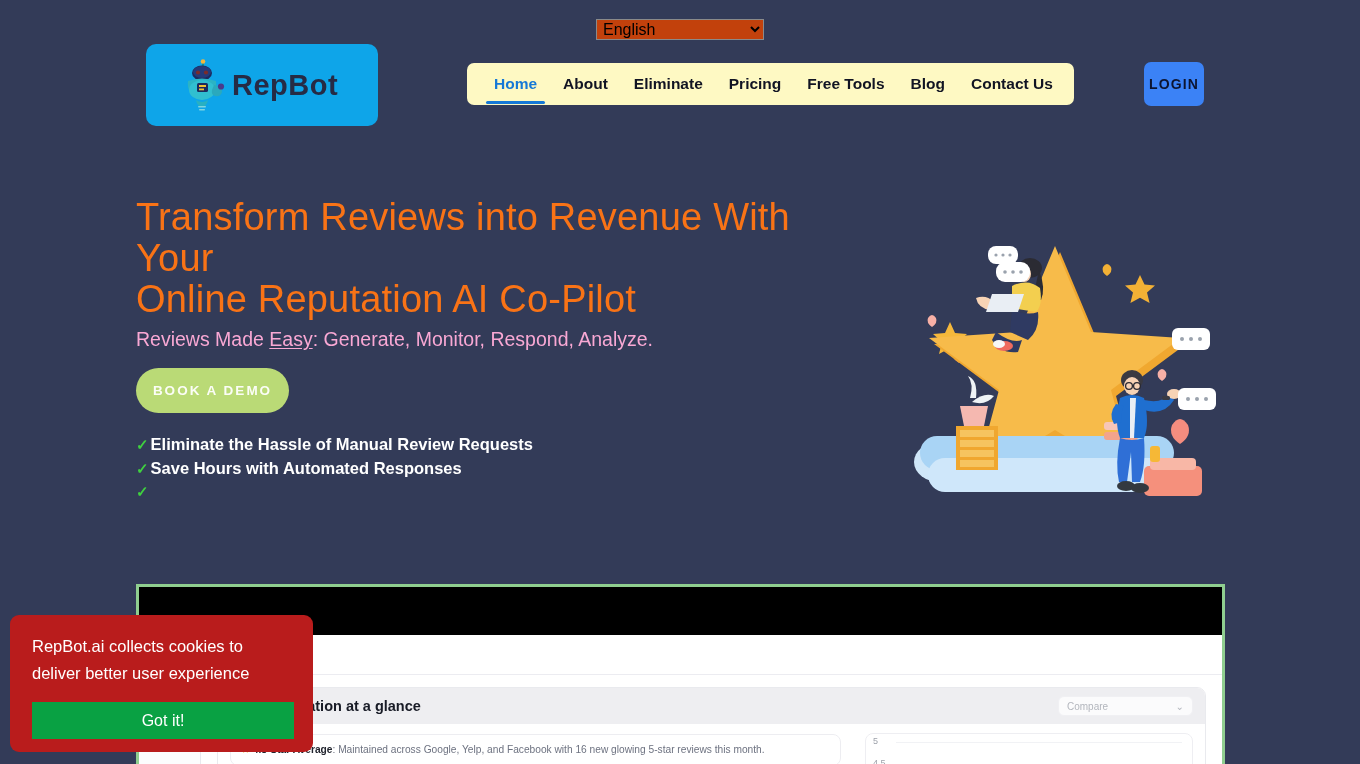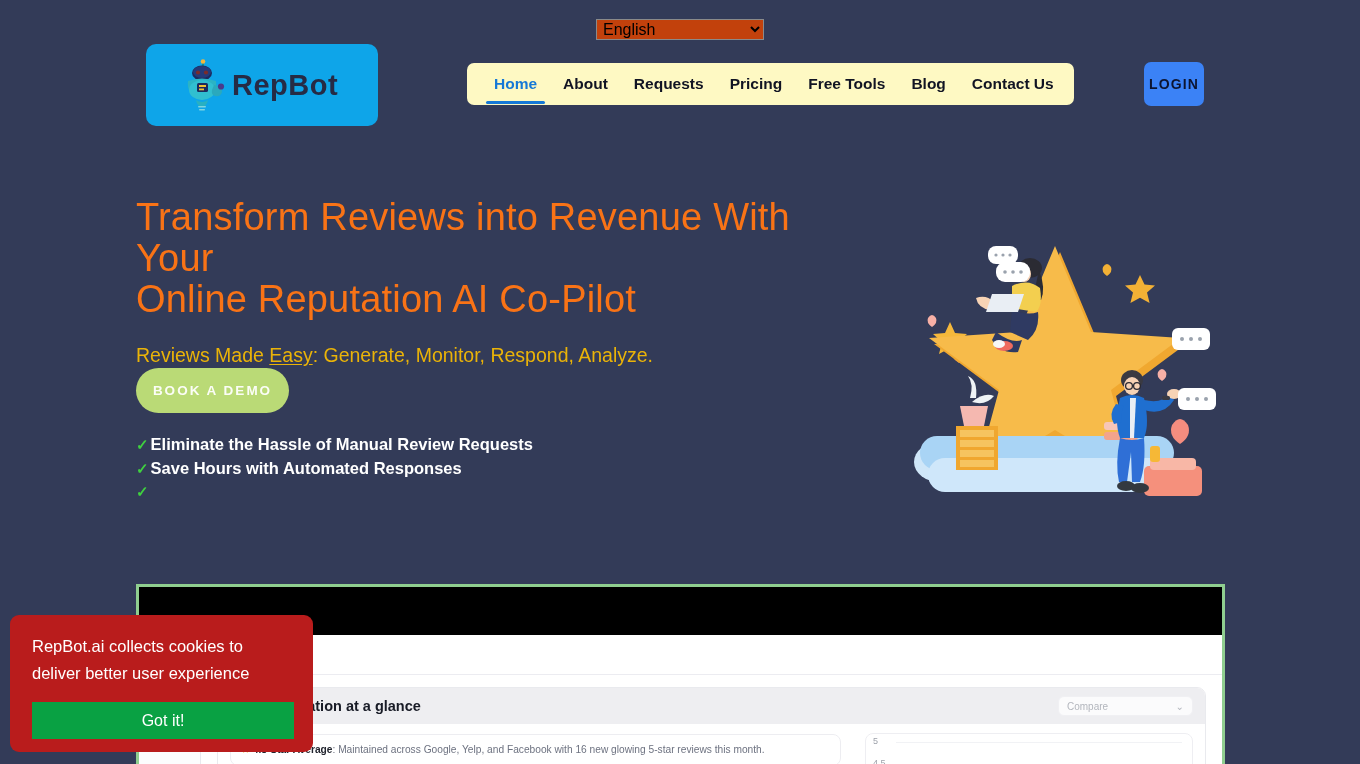--- a/index.html
+++ b/index.html
@@ -73,22 +73,22 @@
     letter-spacing: 1.1px; cursor: pointer;
   }
 
   
   .hero-text { position: absolute; left: 136px; top: 197px; width: 700px; }
   .hero-h1 {
     font-size: 38px; font-weight: 400; line-height: 1.08;
     color: #f97316; letter-spacing: 0.2px;
   }
   .hero-sub {
-    margin-top: 24px;
-    font-size: 19.5px; color: #eab308; font-weight: 400;
+    margin-top: 8px;
+    font-size: 19.5px; color: #f9a8d4; font-weight: 400;
   }
   .hero-sub u { text-decoration: underline; text-underline-offset: 2px; }
 
   .demo-btn {
     position: absolute; left: 136px; top: 368px;
     width: 153px; height: 45px;
     background: #bada76; border: none; border-radius: 24px;
     color: #fbfdf6; font-size: 13.5px; font-weight: bold;
     letter-spacing: 2px; cursor: pointer;
   }
@@ -227,21 +227,21 @@
         <rect x="18" y="47" width="8" height="1.6" rx="0.8" fill="#7fd6e0"></rect>
         <rect x="19" y="50" width="6" height="1.4" rx="0.7" fill="#7fd6e0"></rect>
       </svg>
     </span>
     <span class="logo-text">RepBot</span>
   </a>
 
   <nav class="nav">
     <div class="nav-item active">Home</div>
     <div class="nav-item">About</div>
-    <div class="nav-item">Requests</div>
+    <div class="nav-item">Eliminate</div>
     <div class="nav-item">Pricing</div>
     <div class="nav-item">Free Tools</div>
     <div class="nav-item">Blog</div>
     <div class="nav-item">Contact Us</div>
   </nav>
 
   <button class="login-btn">LOGIN</button>
 </div>
 
 <div class="hero-text">

